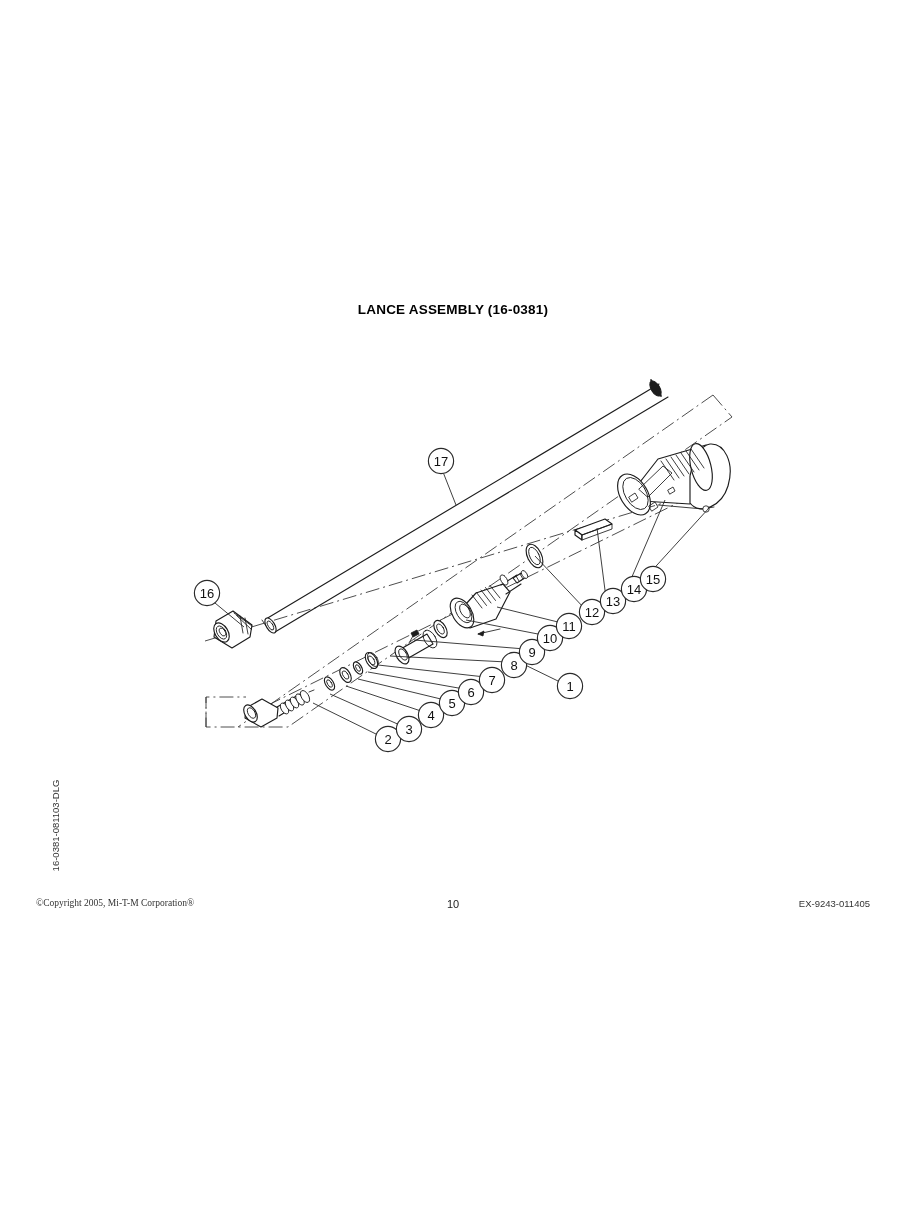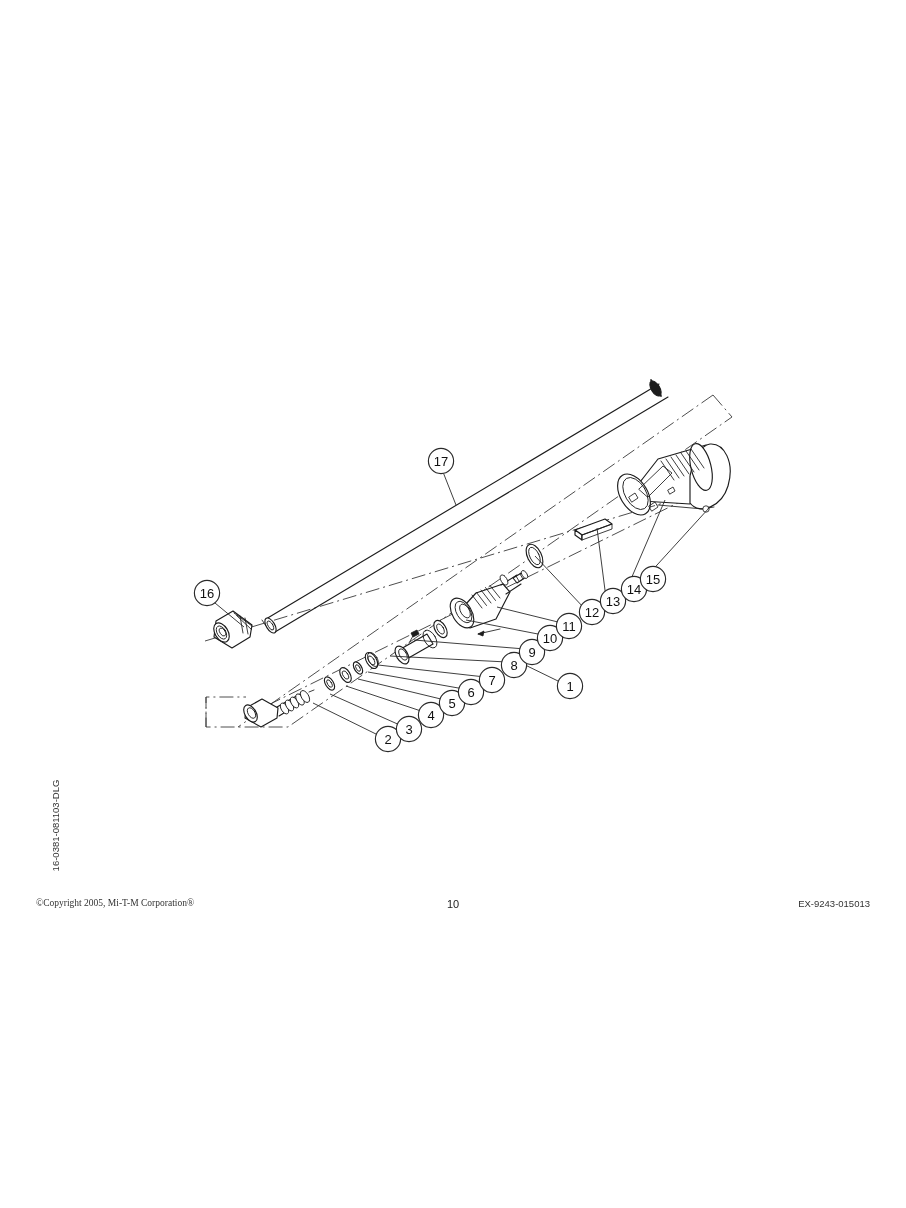--- a/index.html
+++ b/index.html
@@ -86,20 +86,21 @@
     font-family: "Liberation Sans", sans-serif;
     font-size: 13px;
     fill: #111111;
   }
 </style>
 </head>
 <body>
 
 <div id="page">
 
+  <div id="diagram-title">LANCE ASSEMBLY (16-0381)</div>
 
   <div id="side-code">16-0381-081103-DLG</div>
 
   <svg id="artwork" viewBox="0 0 906 1208">
     <defs>
       <style>
         .ln   { fill:none; stroke:#1c1c1c; stroke-width:1.15; stroke-linecap:round; stroke-linejoin:round; }
         .lnT  { fill:none; stroke:#1c1c1c; stroke-width:0.85; stroke-linecap:round; stroke-linejoin:round; }
         .lnH  { fill:none; stroke:#1c1c1c; stroke-width:1.7;  stroke-linecap:round; stroke-linejoin:round; }
         .fillW{ fill:#ffffff; stroke:#1c1c1c; stroke-width:1.15; stroke-linejoin:round; }
@@ -347,16 +348,16 @@
       <g>
         <circle class="ball" cx="441" cy="461" r="12.6"></circle>
         <text class="balloon-text" x="441" y="461" text-anchor="middle" dominant-baseline="central">17</text>
       </g>
     </g>
   </svg>
 
   <div id="footer">
     <div id="footer-copyright">©Copyright 2005, Mi-T-M Corporation®</div>
     <div id="footer-page">10</div>
-    <div id="footer-doc">EX-9243-015013</div>
+    <div id="footer-doc">EX-9243-011405</div>
   </div>
 
 </div>
 
 </body></html>

